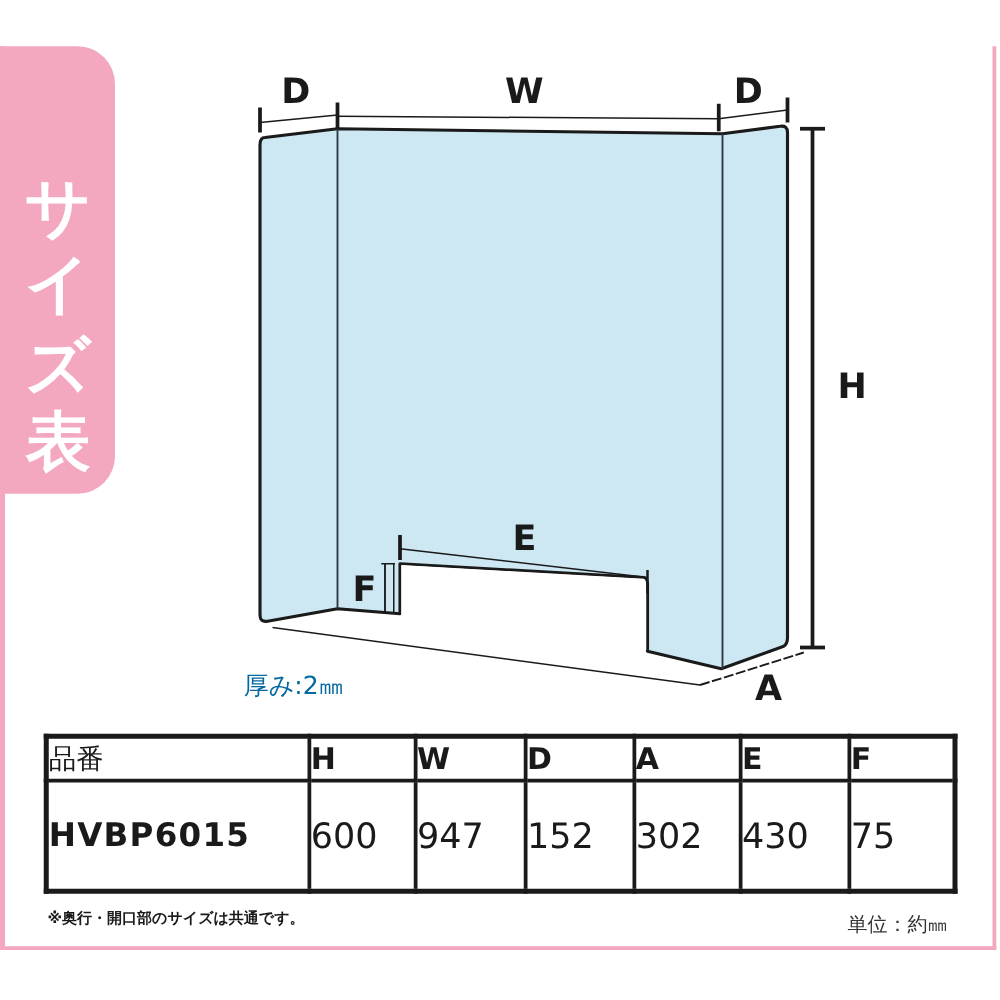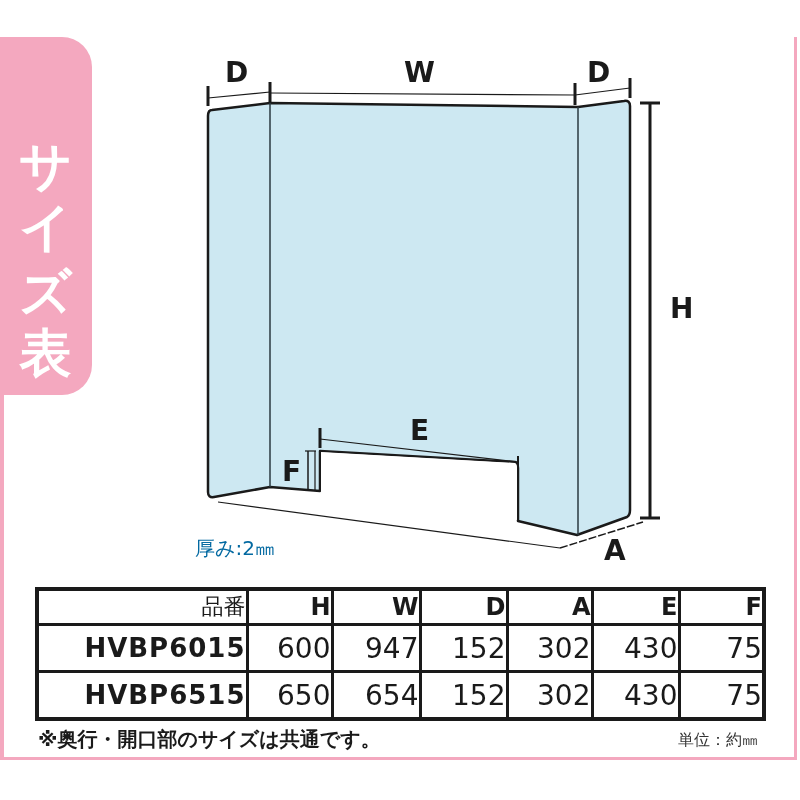--- a/index.html
+++ b/index.html
@@ -12,26 +12,26 @@
          background: #f4a8bf; border-radius: 0 30px 30px 0; }
   .tab-text { position: absolute; left: 0; top: 70px; width: 92px;
               color: #ffffff; font-weight: bold; font-size: 52px; line-height: 60px;
               writing-mode: vertical-rl; text-orientation: upright;
               display: flex; align-items: center; justify-content: center; }
   svg.diagram { position: absolute; left: 0; top: 0; }
   .dim-label { font-family: "DejaVu Sans", sans-serif; font-weight: bold; font-size: 28px; fill: #1a1a1a; }
   .thick-note { position: absolute; left: 195px; top: 535px; font-size: 20px; color: #0369a1; }
   table.spec { position: absolute; left: 35px; top: 587px; width: 727px; height: 128px;
                border-collapse: collapse; border: 4px solid #1a1a1a; table-layout: fixed; }
-  table.spec th, table.spec td { border: 3px solid #1a1a1a; text-align: right; padding: 0; }
+  table.spec th, table.spec td { border: 3px solid #1a1a1a; text-align: left; padding: 0; }
   table.spec th { height: 32px; font-weight: bold; font-size: 24px; }
   table.spec th.hdr-name { font-weight: normal; font-size: 22px; }
   table.spec td { height: 44px; font-size: 28px; }
   table.spec td.name { font-weight: bold; font-size: 26px; letter-spacing: 1px; }
-  .note { position: absolute; left: 38px; top: 726px; font-size: 20px; font-weight: bold; color: #1a1a1a; }
+  .note { position: absolute; left: 38px; top: 726px; font-size: 12px; font-weight: bold; color: #1a1a1a; }
   .unit { position: absolute; right: 42px; top: 730px; font-size: 16px; color: #333; }
 </style>
 </head>
 <body>
 
 <div class="frame"></div>
 <div class="tab">
   <div class="tab-text">サイズ表</div>
 </div>
 
@@ -105,26 +105,17 @@
   <tbody>
     <tr>
       <td class="name">HVBP6015</td>
       <td>600</td>
       <td>947</td>
       <td>152</td>
       <td>302</td>
       <td>430</td>
       <td>75</td>
     </tr>
-    <tr>
-      <td class="name">HVBP6515</td>
-      <td>650</td>
-      <td>654</td>
-      <td>152</td>
-      <td>302</td>
-      <td>430</td>
-      <td>75</td>
-    </tr>
   </tbody>
 </table>
 
 <div class="note">※奥行・開口部のサイズは共通です。</div>
 <div class="unit">単位：約㎜</div>
 
 </body></html>

